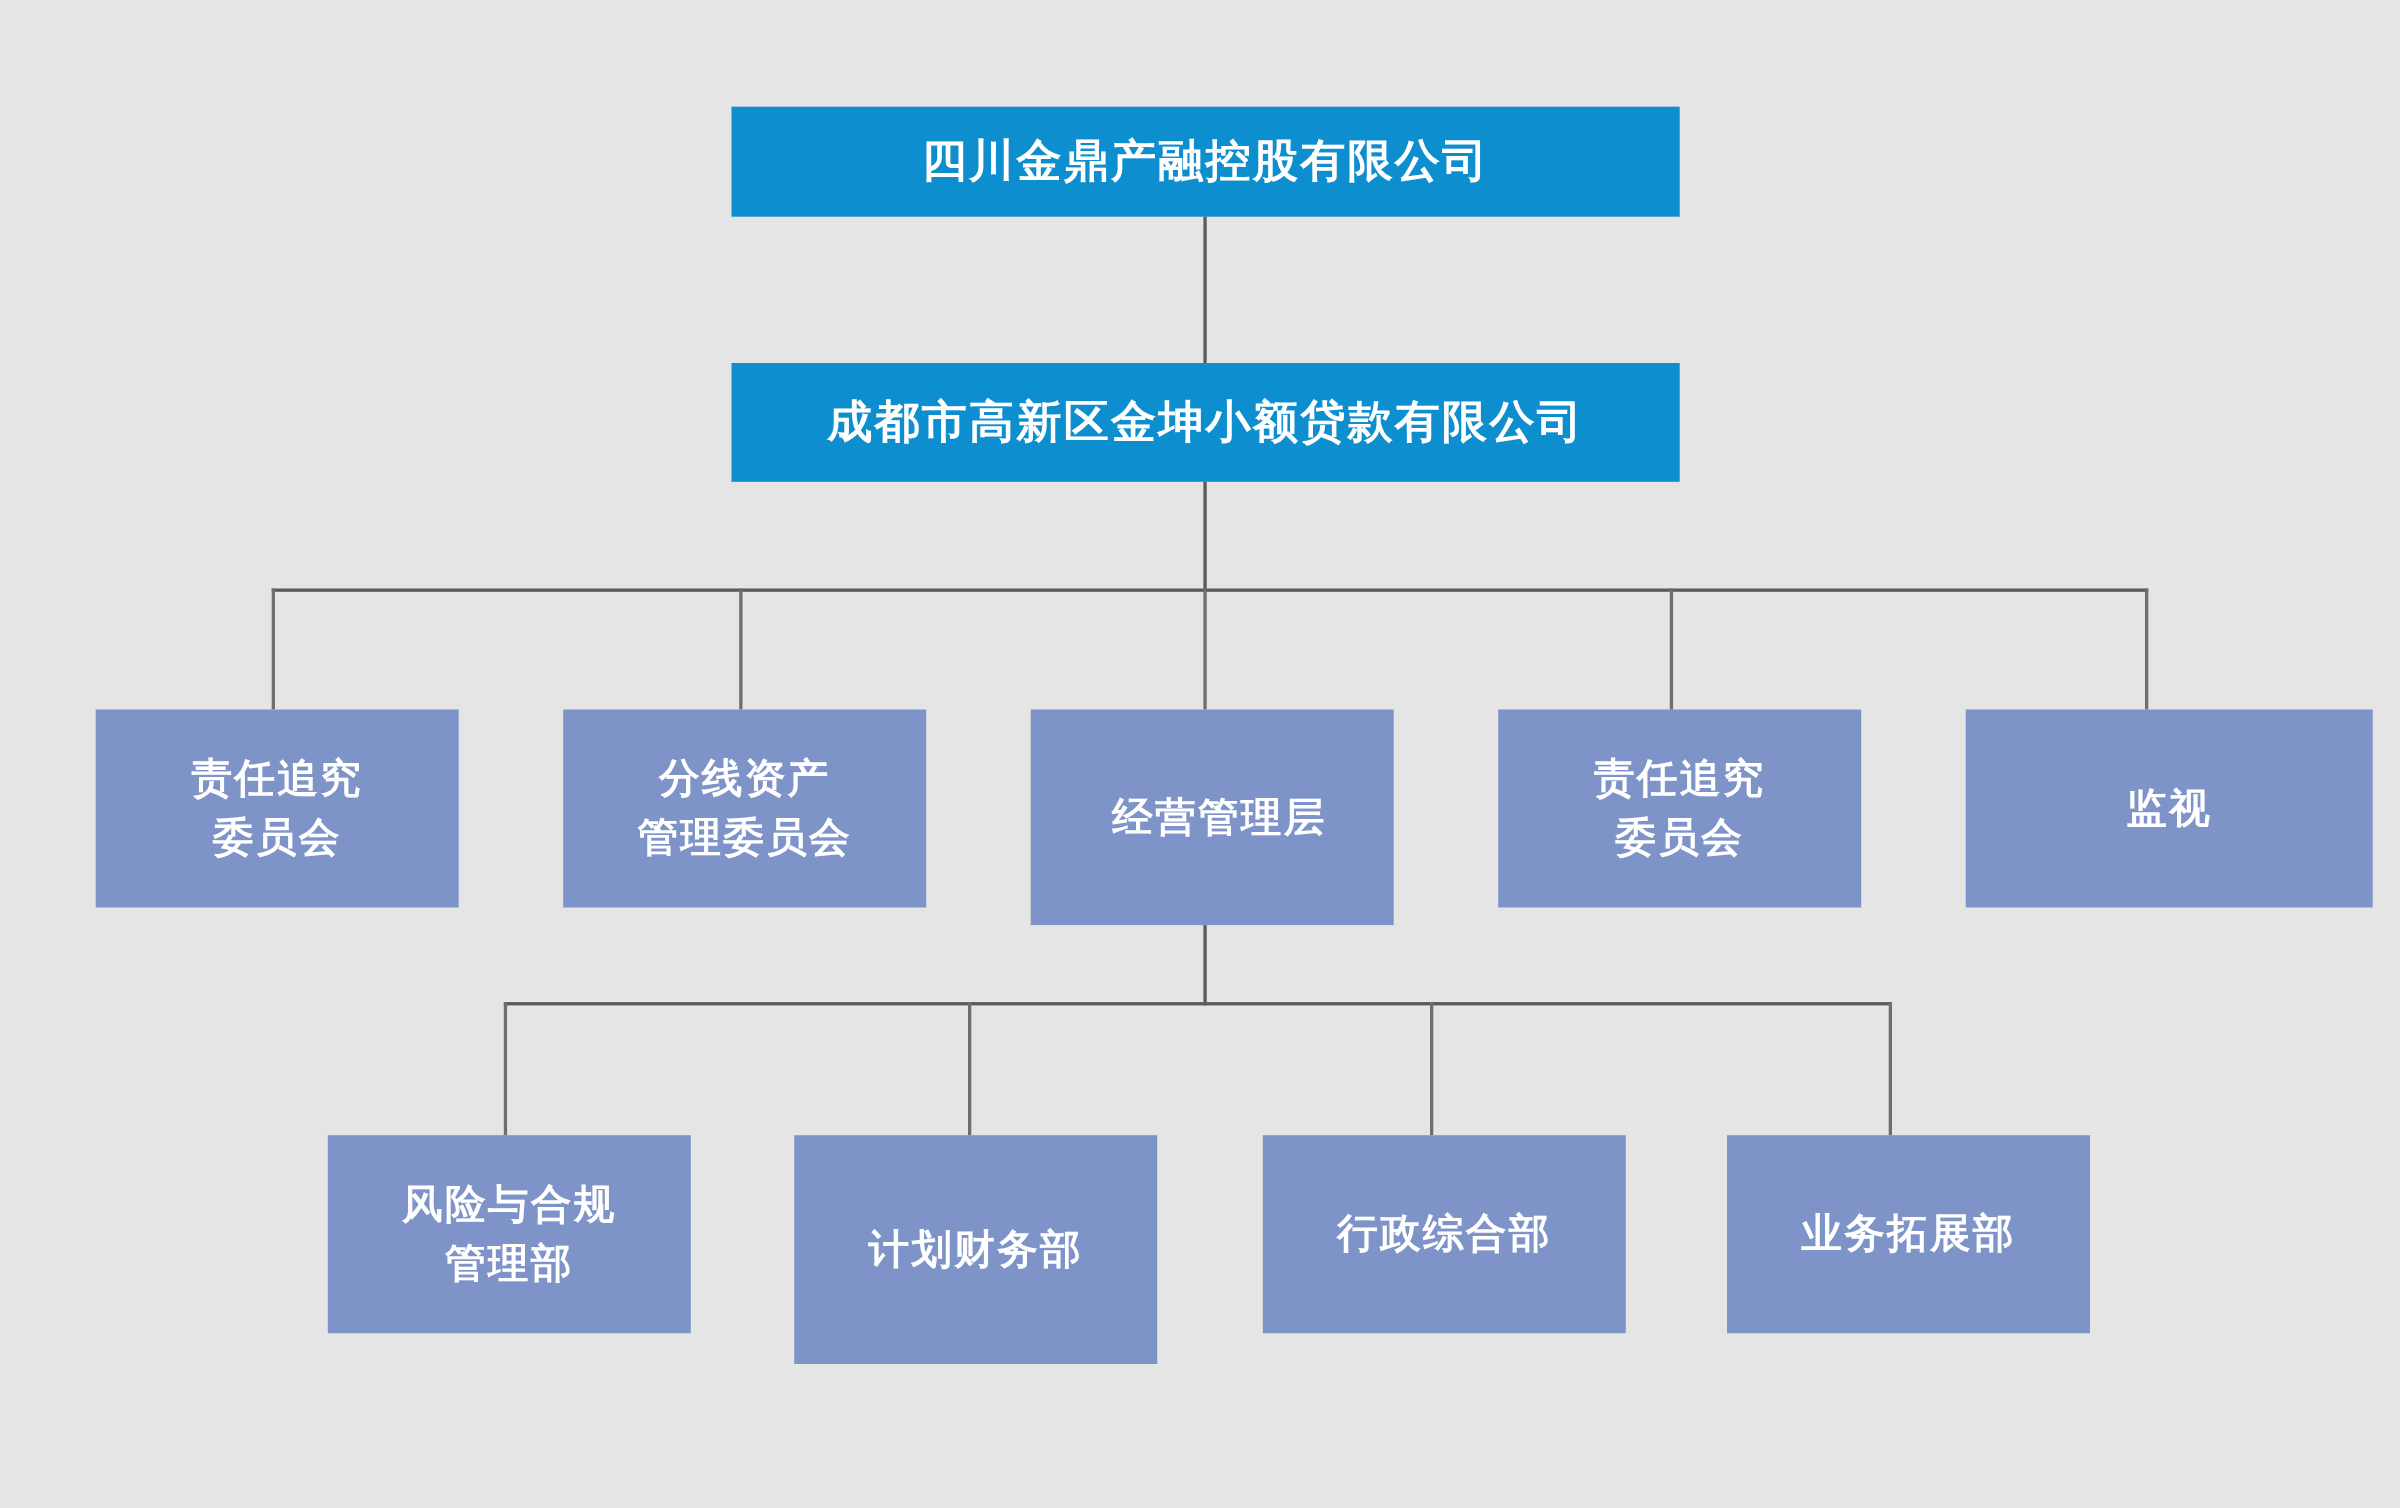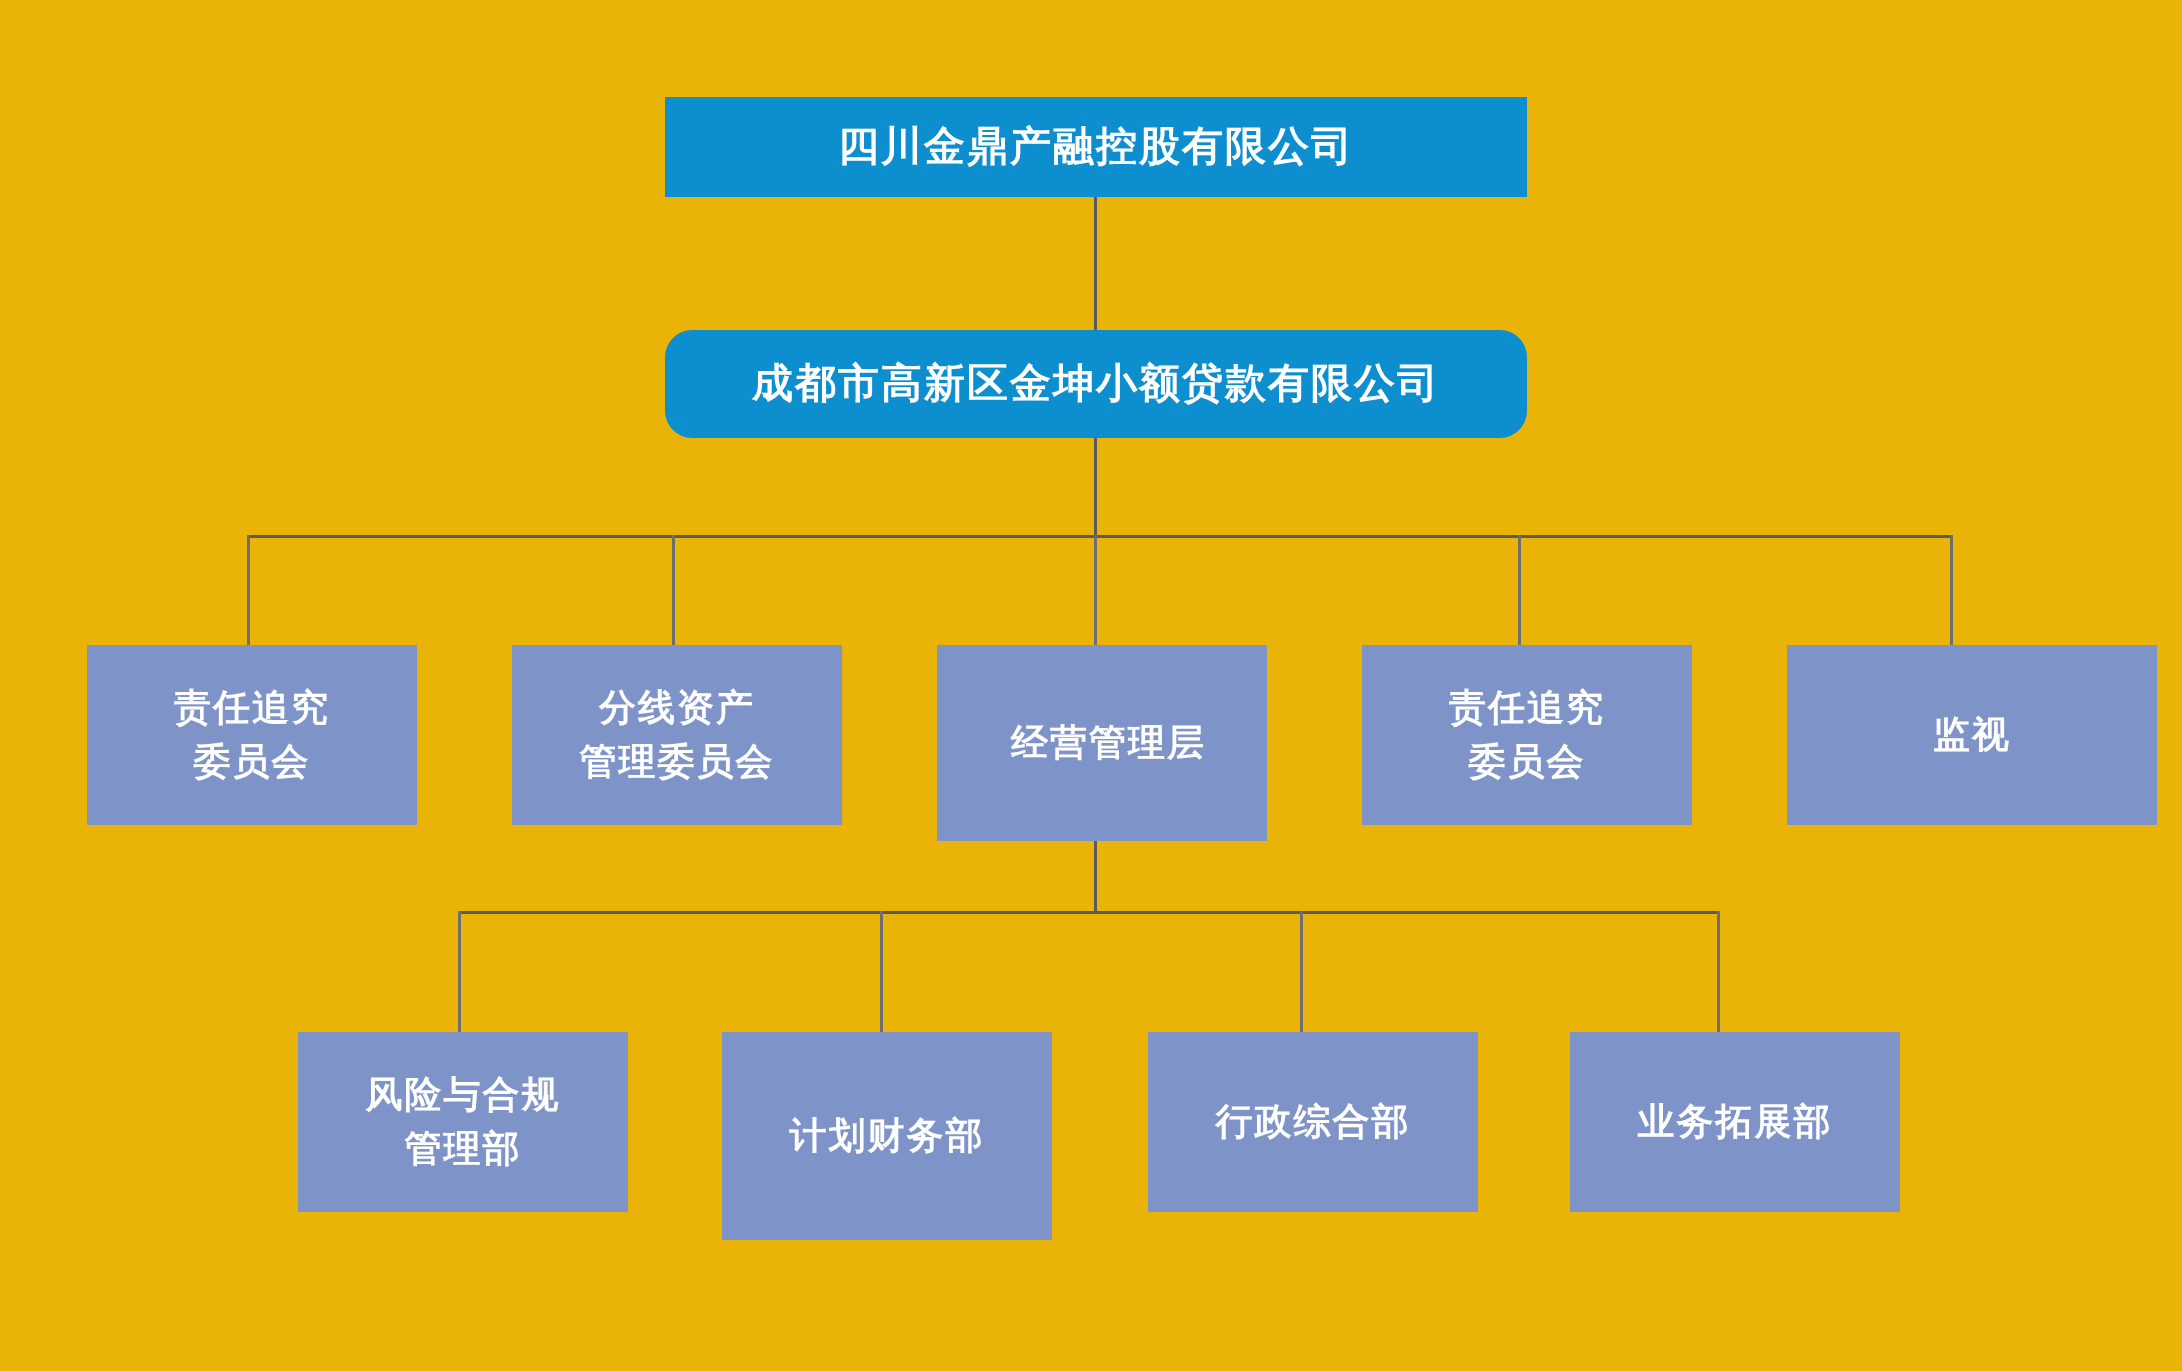--- a/index.html
+++ b/index.html
@@ -8,21 +8,21 @@
     padding: 0;
     background: #ffffff;
   }
   body {
     font-family: "DejaVu Sans", "Liberation Sans", sans-serif;
   }
   #canvas {
     position: relative;
     width: 2182px;
     height: 1371px;
-    background: #eab308;
+    background: #e5e5e5;
     overflow: hidden;
   }
   .node {
     position: absolute;
     box-sizing: border-box;
     display: flex;
     flex-direction: column;
     align-items: center;
     justify-content: center;
     color: #ffffff;
@@ -56,21 +56,21 @@
 <body>
 
 <div id="canvas">
 
   <div class="node lv1" style="left:665px; top:97px; width:862px; height:100px;">
     <span class="line">四川金鼎产融控股有限公司</span>
   </div>
 
   <div class="conn v" style="left:1094px; top:197px; height:137px;"></div>
 
-  <div class="node lv2" style="left:665px; top:330px; width:862px; height:108px;border-radius:27px;">
+  <div class="node lv2" style="left:665px; top:330px; width:862px; height:108px;">
     <span class="line">成都市高新区金坤小额贷款有限公司</span>
   </div>
 
   <div class="conn v" style="left:1094px; top:438px; height:100px;"></div>
   <div class="conn h" style="left:247px; top:535px; width:1706px;"></div>
 
   <div class="conn v light" style="left:247px; top:535px; height:110px;"></div>
   <div class="conn v light" style="left:672px; top:535px; height:110px;"></div>
   <div class="conn v light" style="left:1094px; top:535px; height:110px;"></div>
   <div class="conn v light" style="left:1518px; top:535px; height:110px;"></div>

